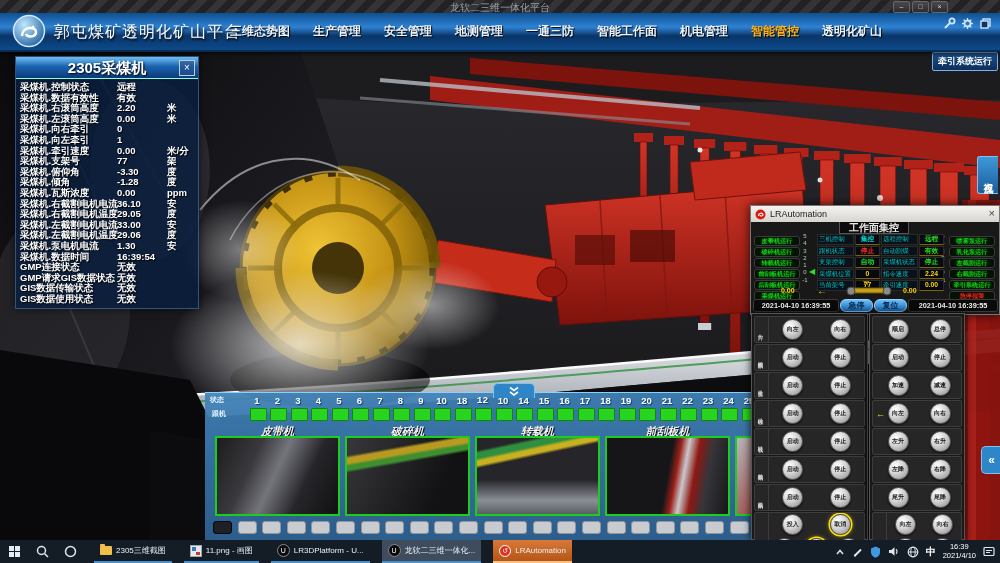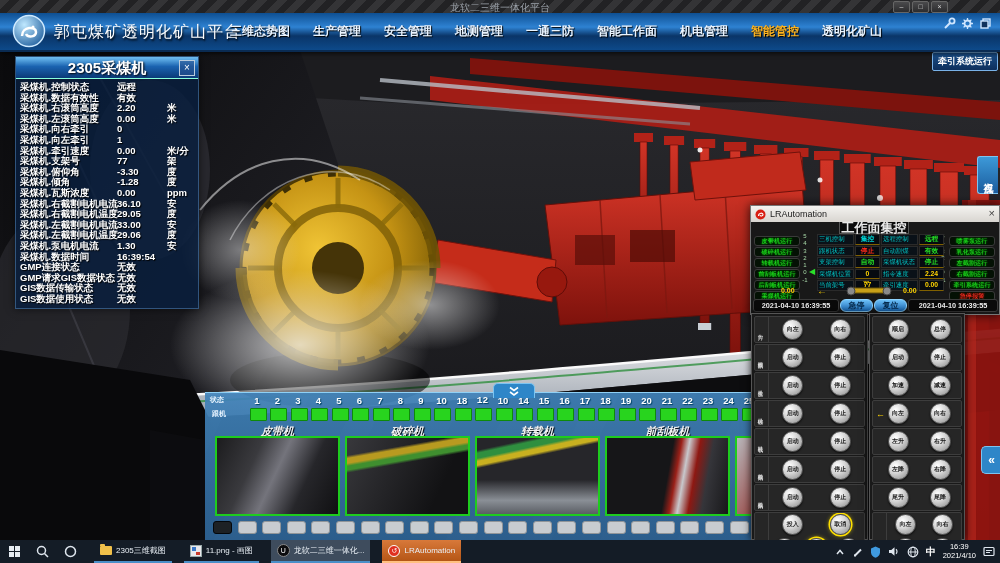--- a/index.html
+++ b/index.html
@@ -67,21 +67,21 @@
   .pill{position:absolute;top:138px;width:17px;height:11px;background:#d6d6d6;border:1px solid #9a9a9a;border-radius:3px;opacity:.92;}
   .pill.dark{background:#1c1c1c;border-color:#000;}
   
   #lra-win{position:absolute;left:750px;top:205px;width:248px;height:108px;z-index:16;
     background:#181818;border:1px solid #777;box-shadow:0 0 10px rgba(0,0,0,.8);}
   #lra-title{position:relative;height:16px;background:linear-gradient(#f4f3f0,#d8d5d0);
     display:flex;align-items:center;gap:4px;padding-left:4px;}
   #lra-title-text{font-size:9px;color:#222;}
   #lra-close{position:absolute;right:4px;top:1px;font-size:11px;color:#444;}
   #lra-tab{position:absolute;left:88px;top:16px;width:68px;height:11px;background:#0b0b0b;border:1px solid #555;
-    border-top:none;color:#e8e8e8;font-size:13px;font-weight:bold;text-align:center;line-height:11px;}
+    border-top:none;color:#e8e8e8;font-size:10px;font-weight:bold;text-align:center;line-height:11px;}
   .lra-statcol{position:absolute;top:30px;display:flex;flex-direction:column;gap:1px;}
   #lra-status-left{left:3px;}
   #lra-status-right{left:198px;}
   .lra-stat{width:44px;height:8px;background:#041104;border:1px solid #3a3a3a;border-radius:3px;
     color:#22e022;font-size:6.2px;line-height:8px;text-align:center;white-space:nowrap;overflow:hidden;
     text-shadow:0 0 2px #0f0;}
   .lra-stat.alarm{color:#ff3828;text-shadow:0 0 2px #f00;}
   .lra-scale{position:absolute;top:27px;width:8px;display:flex;flex-direction:column;align-items:center;}
   #scale-left{left:50px;}
   #scale-right{left:188px;}
@@ -890,20 +890,24 @@
     </div>
     <div id="task-apps">
         <div class="task-btn">
           <span class="app-icon icon-folder"></span>
           <span class="task-lbl">2305三维截图</span>
         </div>
         <div class="task-btn">
           <span class="app-icon icon-paint"></span>
           <span class="task-lbl">11.png - 画图</span>
         </div>
+        <div class="task-btn">
+          <span class="app-icon icon-ue">U</span>
+          <span class="task-lbl">LR3DPlatform - U...</span>
+        </div>
         <div class="task-btn active">
           <span class="app-icon icon-ue">U</span>
           <span class="task-lbl">龙软二三维一体化...</span>
         </div>
         <div class="task-btn orange">
           <span class="app-icon icon-lra">↺</span>
           <span class="task-lbl">LRAutomation</span>
         </div>
       </div>
     <div id="tray">

